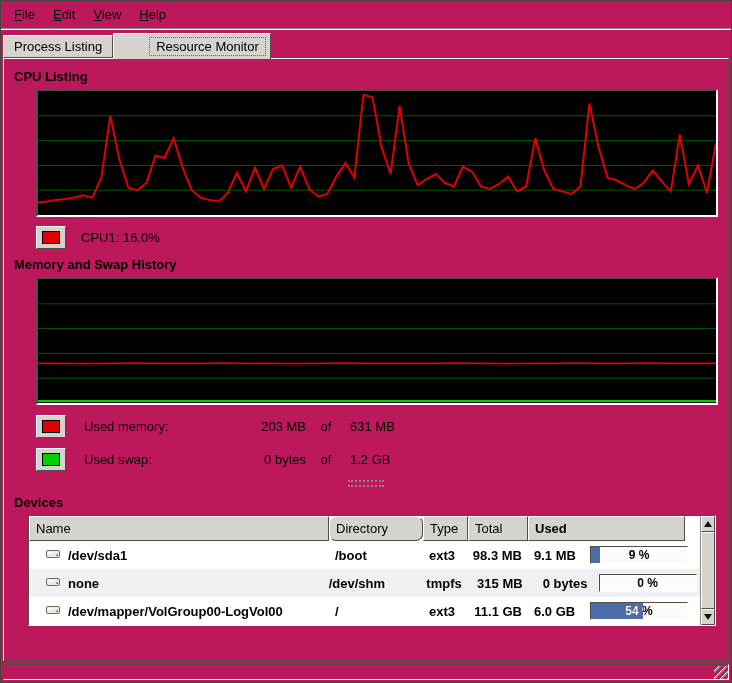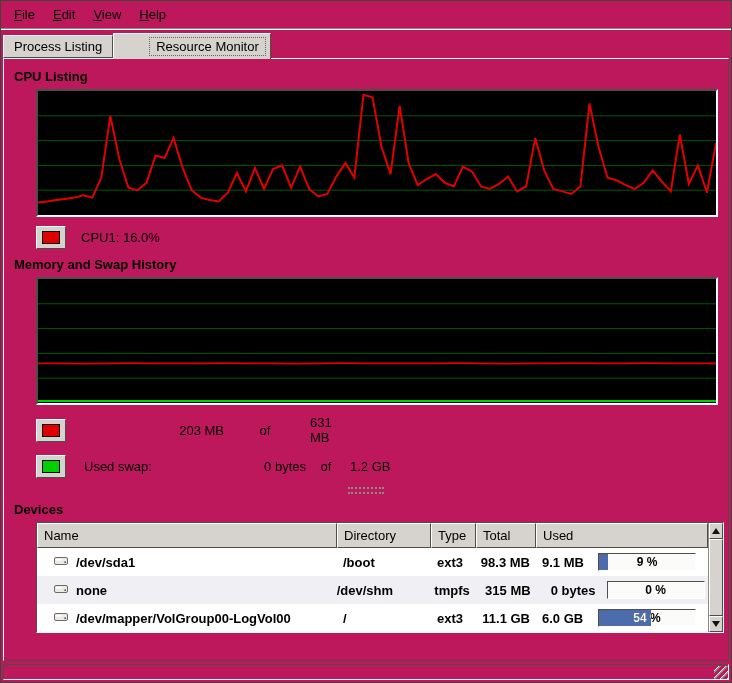--- a/index.html
+++ b/index.html
@@ -43,28 +43,28 @@
   .ml-used{text-align:right;}
   .ml-of{text-align:center;}
   .ml-total{padding-left:4px;}
 
   .pane-handle{width:36px;height:7px;margin:9px auto 0;
                border-top:2px dotted #8f8b83;border-bottom:2px dotted #8f8b83;}
 
   .devices-title{margin-top:8px;}
 
   
-  .table-wrap{display:flex;margin-left:24px;width:688px;border:1px solid;
+  .table-wrap{display:flex;margin-left:16px;width:688px;border:1px solid;
               border-color:#504c46 #fff #fff #504c46;background:#fff;}
   .tbl{width:671px;}
   .thead{display:flex;}
   .th{height:25px;background:#d6d3ce;border:1px solid;
       border-color:#fff #504c46 #504c46 #fff;padding:4px 6px;white-space:nowrap;overflow:hidden;}
-  .th-name{width:300px;}.th-dir{width:94px;}.th-type{width:45px;}
-  .th-total{width:60px;}.th-used{width:172px;}
+  .th-name{width:300px;}.th-dir{width:94px;border-radius:7px;}.th-type{width:45px;}
+  .th-total{width:60px;}.th-used{width:157px;font-weight:bold;}
   .trow{display:flex;height:28px;align-items:center;background:#fff;font-weight:bold;}
   .trow.alt{background:#f0eff4;gap:8px;}
   .td{white-space:nowrap;overflow:hidden;}
   .td-name{width:300px;display:flex;align-items:center;padding-left:16px;gap:7px;}
   .td-dir{width:94px;padding-left:6px;}
   .td-type{width:45px;padding-left:6px;}
   .td-total{width:60px;text-align:right;padding-right:6px;}
   .td-used{width:172px;display:flex;align-items:center;}
   .used-amt{width:54px;padding-left:6px;}
   .pbar{position:relative;width:98px;height:18px;margin-left:8px;border:1px solid;
@@ -142,20 +142,21 @@
         <line x1="0" y1="99.2" x2="680" y2="99.2" stroke="#005a00" stroke-width="1" vector-effect="non-scaling-stroke"></line>
       <polyline points="0.0,84.3 23.4,84.3 46.9,84.6 70.3,84.3 93.8,84.2 117.2,84.3 140.7,84.4 164.1,84.3 187.6,84.1 211.0,84.3 234.5,84.3 257.9,84.6 281.4,84.3 304.8,84.2 328.3,84.3 351.7,84.4 375.2,84.3 398.6,84.3 422.1,84.1 445.5,84.3 469.0,84.6 492.4,84.3 515.9,84.3 539.3,84.2 562.8,84.4 586.2,84.3 609.7,84.1 633.1,84.3 656.6,84.4 680.0,84.3" fill="none" stroke="#e00000" stroke-width="1.8" vector-effect="non-scaling-stroke"></polyline>
           <polyline points="0.0,122.0 23.4,122.0 46.9,122.0 70.3,122.0 93.8,122.0 117.2,122.0 140.7,122.0 164.1,122.0 187.6,122.0 211.0,122.0 234.5,122.0 257.9,122.0 281.4,122.0 304.8,122.0 328.3,122.0 351.7,122.0 375.2,122.0 398.6,122.0 422.1,122.0 445.5,122.0 469.0,122.0 492.4,122.0 515.9,122.0 539.3,122.0 562.8,122.0 586.2,122.0 609.7,122.0 633.1,122.0 656.6,122.0 680.0,122.0" fill="none" stroke="#00d000" stroke-width="1.8" vector-effect="non-scaling-stroke"></polyline>
         </svg>
     </div>
 
     <div class="mem-legend">
       <span class="swatch">
         <span class="swatch-inner" style="background: rgb(224, 0, 0);"></span>
       </span>
+      <span class="ml-label">Used memory:</span>
       <span class="ml-used">203 MB</span>
       <span class="ml-of">of</span>
       <span class="ml-total">631 MB</span>
     </div>
     <div class="mem-legend">
       <span class="swatch">
         <span class="swatch-inner" style="background: rgb(0, 208, 0);"></span>
       </span>
       <span class="ml-label">Used swap:</span>
       <span class="ml-used">0 bytes</span>

